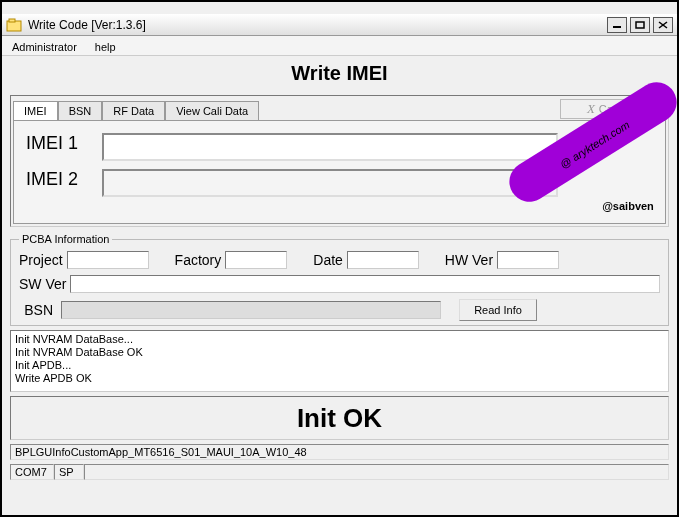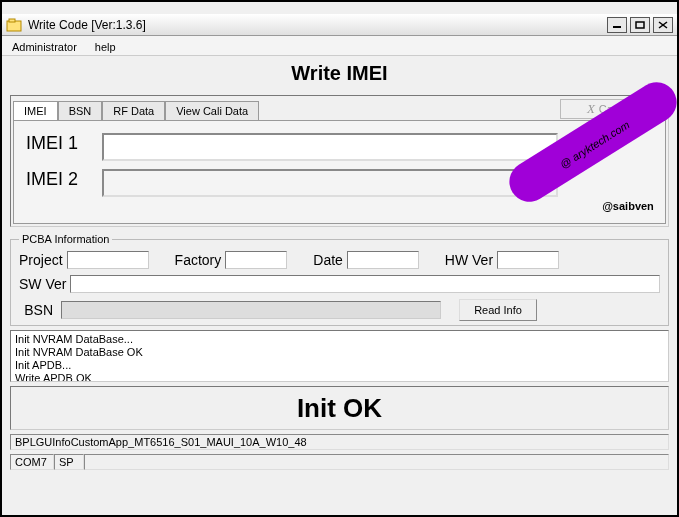--- a/index.html
+++ b/index.html
@@ -36,21 +36,21 @@
   
   .watermark { position: absolute; right: -30px; top: -14px; width: 210px; height: 146px; pointer-events: none; }
   
   .pcba-fieldset { border: 1px solid #bbb; padding: 6px 8px 4px 8px; position: relative; margin-top: 2px; }
   .pcba-fieldset legend { padding: 0 3px; font-size: 11px; background: #f0f0f0; }
   .pcba-row { display: flex; align-items: center; gap: 4px; margin-bottom: 6px; }
   .pcba-row label { font-size: 14px; }
   .pcba-in { height: 18px; border: 1px inset #ccc; background: #fff; }
   .readinfo-btn { width: 78px; height: 22px; border: 1px outset #ddd; background: #efefef; cursor: pointer; }
   
-  .log-frame { border: 1px inset #ccc; background: #fff; height: 52px; padding: 2px 4px; overflow: auto; line-height: 13px; position: relative; }
+  .log-frame { border: 1px inset #ccc; background: #fff; height: 62px; padding: 2px 4px; overflow: auto; line-height: 13px; position: relative; }
   .log-frame::-webkit-scrollbar { width: 16px; }
   .log-frame::-webkit-scrollbar-track { background: #e8e8e8; }
   .log-frame::-webkit-scrollbar-thumb { background: #c0c0c0; border: 1px solid #999; }
   
   .status-big { text-align: center; font-size: 26px; font-weight: bold; border: 1px inset #ccc; padding: 6px 0; height: 44px; display:flex; align-items:center; justify-content:center;}
   .status-cell { border: 1px inset #ddd; padding: 1px 4px; background: #f0f0f0; }
   .status-cell.full { flex: 1; }
   .status-row { display:flex; }
 </style>
 </head>

